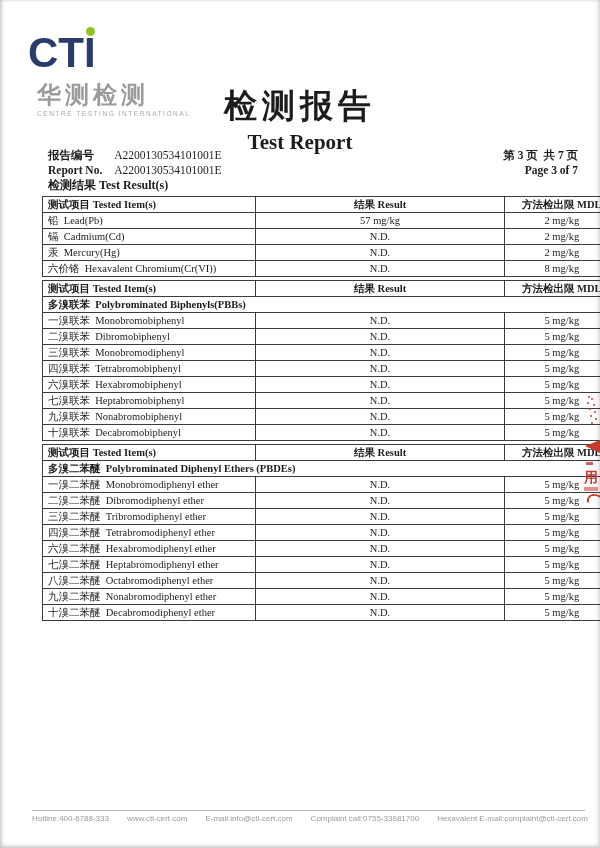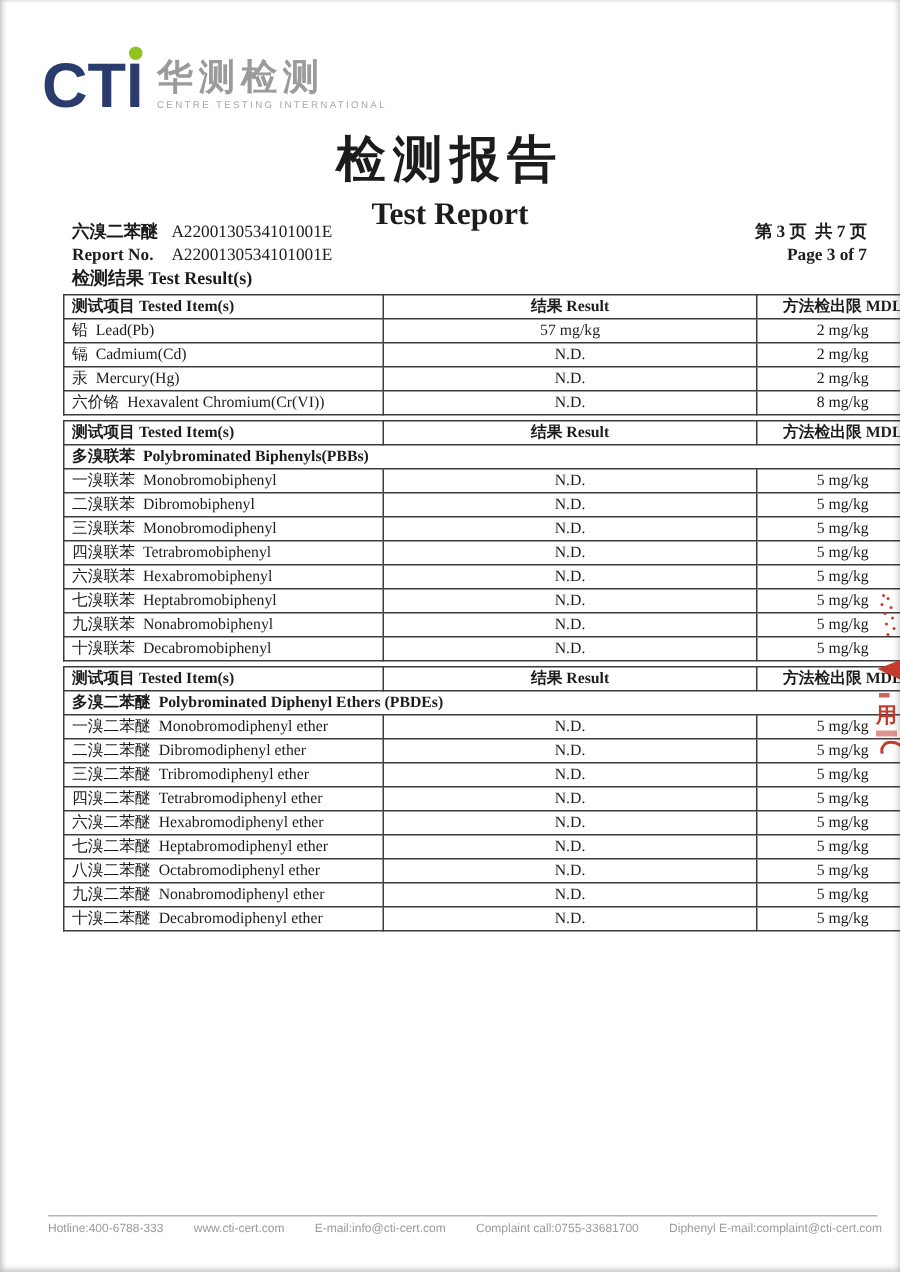--- a/index.html
+++ b/index.html
@@ -13,21 +13,21 @@
   }
   .page {
     position:absolute; inset:0; background:#fff;
     box-shadow:
       inset 3px 0 4px -2px #b9b9b9,
       inset -3px 0 4px -2px #c9c9c9,
       inset 0 -4px 5px -3px #bfbfbf,
       inset 0 2px 3px -2px #e2e2e2;
   }
   
-  .logo { position:absolute; top:27px; left:28px; display:flex; align-items:flex-end; }
+  .logo { position:absolute; top:27px; left:28px; display:flex; align-items:flex-start;flex-direction:column; }
   .logo-cti {
     font-family:"Liberation Sans","DejaVu Sans",sans-serif;
     font-weight:bold; font-size:42px; line-height:34px; letter-spacing:0px;
     position:relative; padding-top:9px;
   }
   .logo-dot { position:absolute; width:9px; height:9px; border-radius:50%; top:0px; right:1px; }
   .logo-right { margin-left:9px; padding-top:13px; }
   .logo-cn {
     font-family:"Liberation Sans","DejaVu Sans",sans-serif;
     font-size:24px; line-height:24px; font-weight:600; letter-spacing:4px; color:#9b9b9b;
@@ -94,21 +94,21 @@
   </header>
 
   <div class="title">
     <div class="title-cn">检测报告</div>
     <div class="title-en">Test Report</div>
   </div>
 
   <div class="info">
     <div class="info-row">
       <div>
-        <span class="lbl-fixed">六溴二苯醚</span>
+        <span class="lbl-fixed">报告编号</span>
         <span class="val">A2200130534101001E</span>
       </div>
       <div class="lbl pre">第 3 页  共 7 页</div>
     </div>
     <div class="info-row">
       <div>
         <span class="lbl-fixed">Report No.</span>
         <span class="val">A2200130534101001E</span>
       </div>
       <div class="lbl">Page 3 of 7</div>
@@ -272,16 +272,16 @@
     <span class="stamp-smalltext" style="background: rgb(196, 59, 46);"></span>
     <span class="stamp-arc" style="border-top-color: rgb(196, 59, 46); border-left-color: rgb(196, 59, 46);"></span>
   </div>
 
   <div class="footer-rule"></div>
   <footer class="footer">
     <span>Hotline:400-6788-333</span>
     <span>www.cti-cert.com</span>
     <span>E-mail:info@cti-cert.com</span>
     <span>Complaint call:0755-33681700</span>
-    <span>Diphenyl E-mail:complaint@cti-cert.com</span>
+    <span>Hexavalent E-mail:complaint@cti-cert.com</span>
   </footer>
 
 </div>
 
 </body></html>

